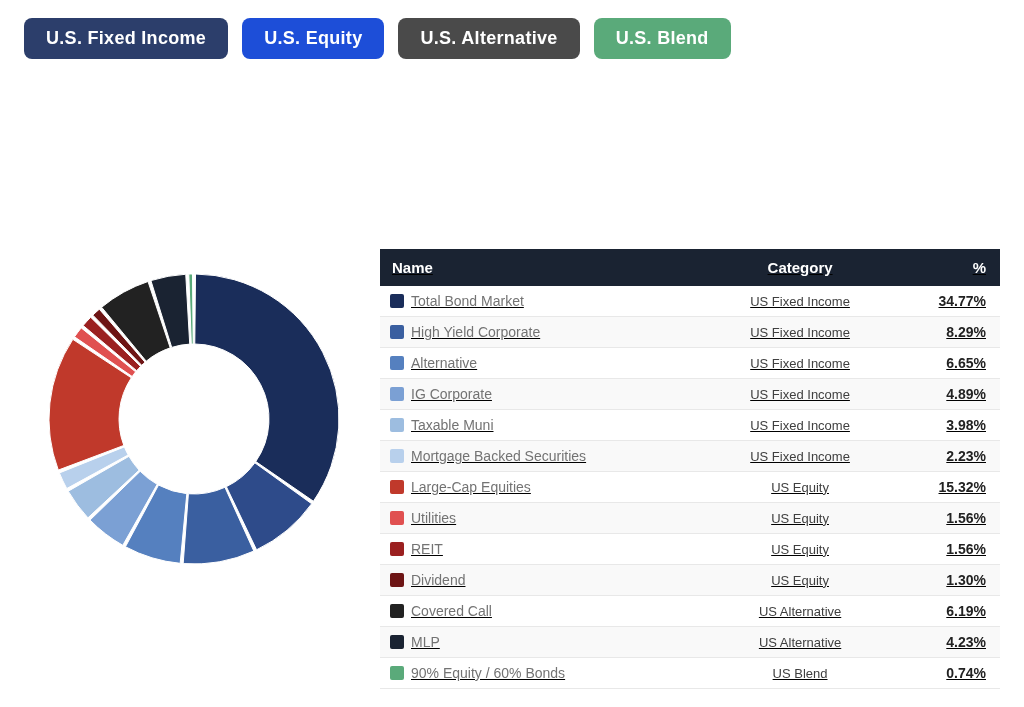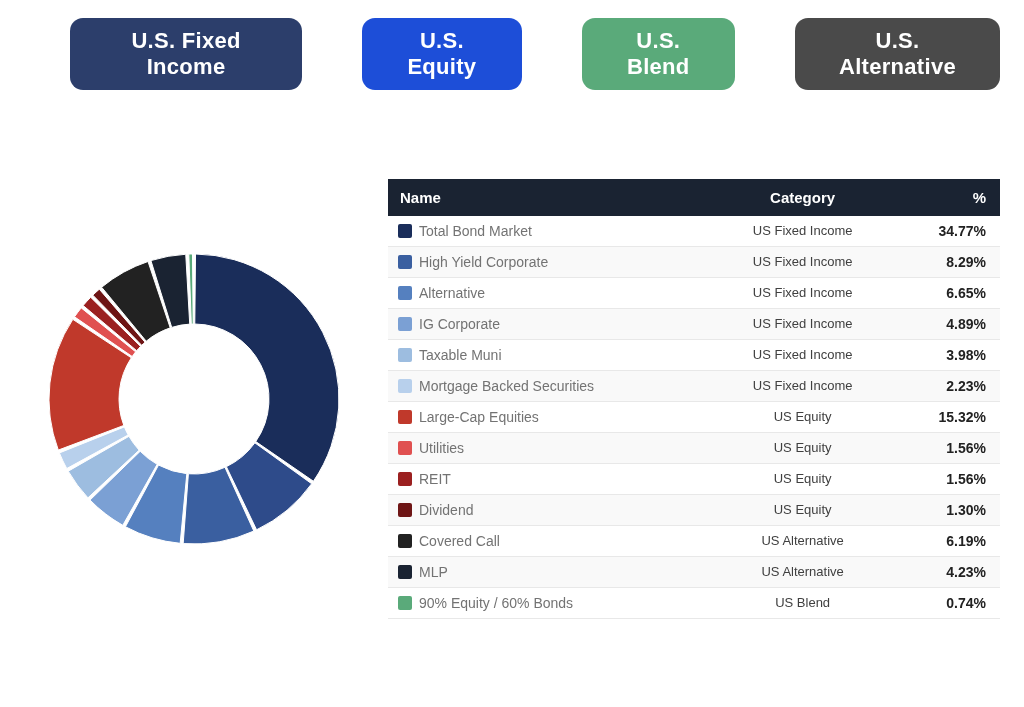--- a/index.html
+++ b/index.html
@@ -15,40 +15,40 @@
     }
 
     
     .legend-row {
       display: flex;
       gap: 14px;
       margin-bottom: 18px;
       flex-wrap: nowrap;
     }
     .legend-btn {
-      border-radius: 13px;
+      border-radius: 8px;
       padding: 10px 22px;
-      font-size: 22px;
+      font-size: 18px;
       font-weight: 600;
       border: none;
       cursor: pointer;
       letter-spacing: 0.3px;
-      margin-left: 46px;
     }
     .legend-btn-fixed { background: #2c3e6b; color: #fff; }
     .legend-btn-equity { background: #1d4ed8; color: #fff; }
     .legend-btn-alt { background: #4a4a4a; color: #fff; }
     .legend-btn-blend { background: #5aaa7a; color: #fff; }
 
     
     .main-row {
       display: flex;
       flex: 1;
-      gap: 24px;
-      align-items: center;
+      gap: 16px;
+      align-items: flex-end;
+      text-decoration: underline;
     }
 
     
     .chart-area {
       flex: 0 0 340px;
       display: flex;
       align-items: center;
       justify-content: center;
       height: 540px;
     }
@@ -116,22 +116,22 @@
       align-items: center;
       white-space: nowrap;
     }
   </style>
 </head>
 <body>
 
 <div class="legend-row">
 <button class="legend-btn legend-btn-fixed">U.S. Fixed Income</button>
     <button class="legend-btn legend-btn-equity">U.S. Equity</button>
+    <button class="legend-btn legend-btn-alt">U.S. Alternative</button>
     <button class="legend-btn legend-btn-blend">U.S. Blend</button>
-    <button class="legend-btn legend-btn-alt">U.S. Alternative</button>
   </div>
 
 <div class="main-row">
   <div class="chart-area">
     <svg width="310" height="310" viewBox="0 0 310 310">
     <path d="M 156.51840869685563 10.007950442000748 A 145 145 0 0 1 274.4129673484007 237.25292231312994 L 216.76532793882797 197.54461498954996 A 75 75 0 0 0 155.78538380871842 80.00411229758659 Z" fill="#1a2d5a" stroke="#fff" stroke-width="1"></path>
         <path d="M 272.66420287562875 239.7356793897522 A 145 145 0 0 1 217.56912553208474 285.8055982370412 L 187.36334079245762 222.65806805364195 A 75 75 0 0 0 215.86079459084246 198.82879968435458 Z" fill="#2e4b8a" stroke="#fff" stroke-width="1"></path>
         <path d="M 214.8160173275173 287.0872593063924 A 145 145 0 0 1 144.1848356195528 299.5961002912039 L 149.4059494583894 229.79108635751928 A 75 75 0 0 0 185.93931930733652 223.3209961929616 Z" fill="#3a5fa0" stroke="#fff" stroke-width="1"></path>
         <path d="M 141.15901531802936 299.33789226337433 A 145 145 0 0 1 86.44642212892731 282.7709159436324 L 119.54125282530723 221.08840479843053 A 75 75 0 0 0 147.84086999208415 229.6575304810557 Z" fill="#5580bf" stroke="#fff" stroke-width="1"></path>
         <path d="M 83.78562489084028 281.3072158580494 A 145 145 0 0 1 51.01734087149573 256.05744208402115 L 101.21586596801504 207.2710907331144 A 75 75 0 0 0 118.16497839181395 220.33131854726696 Z" fill="#7ba0d4" stroke="#fff" stroke-width="1"></path>

